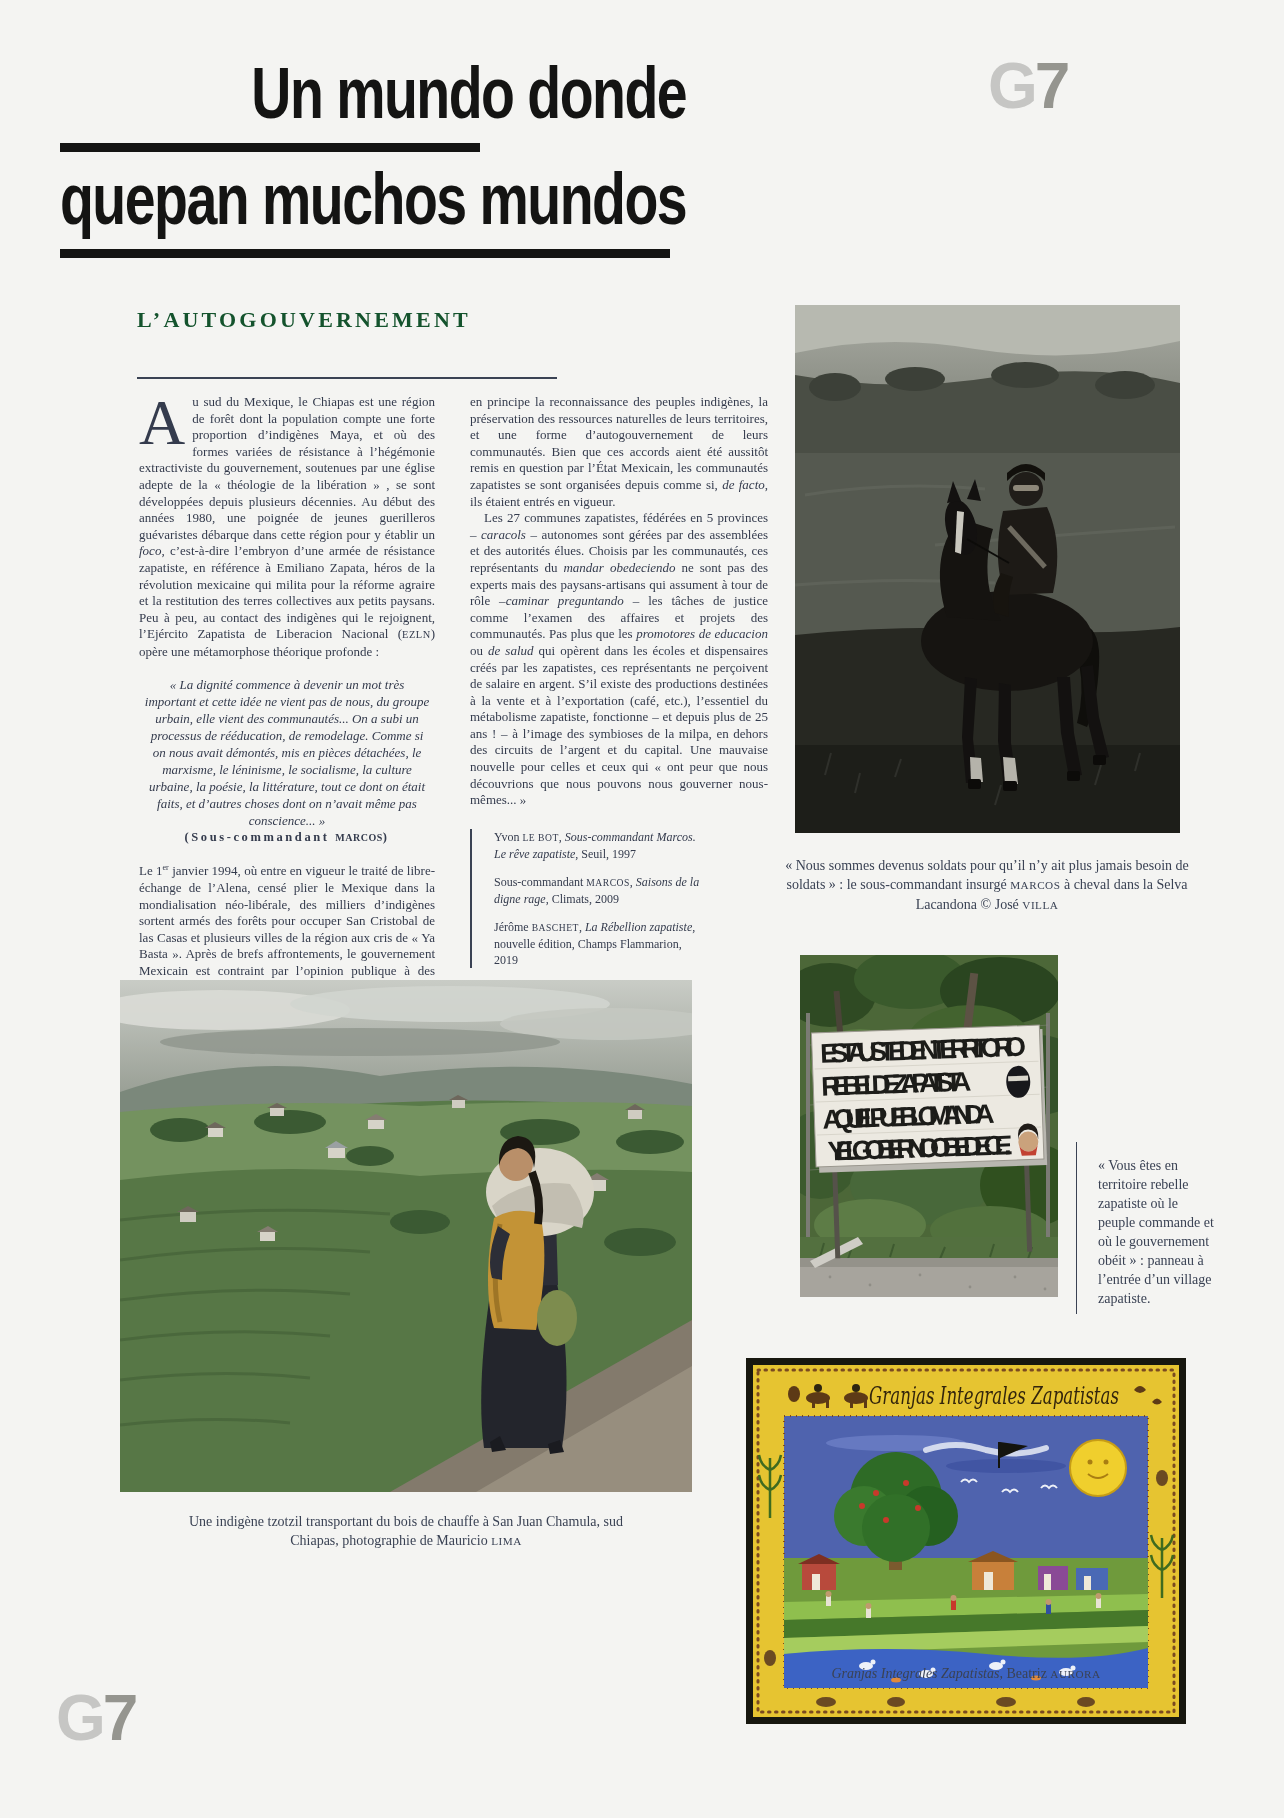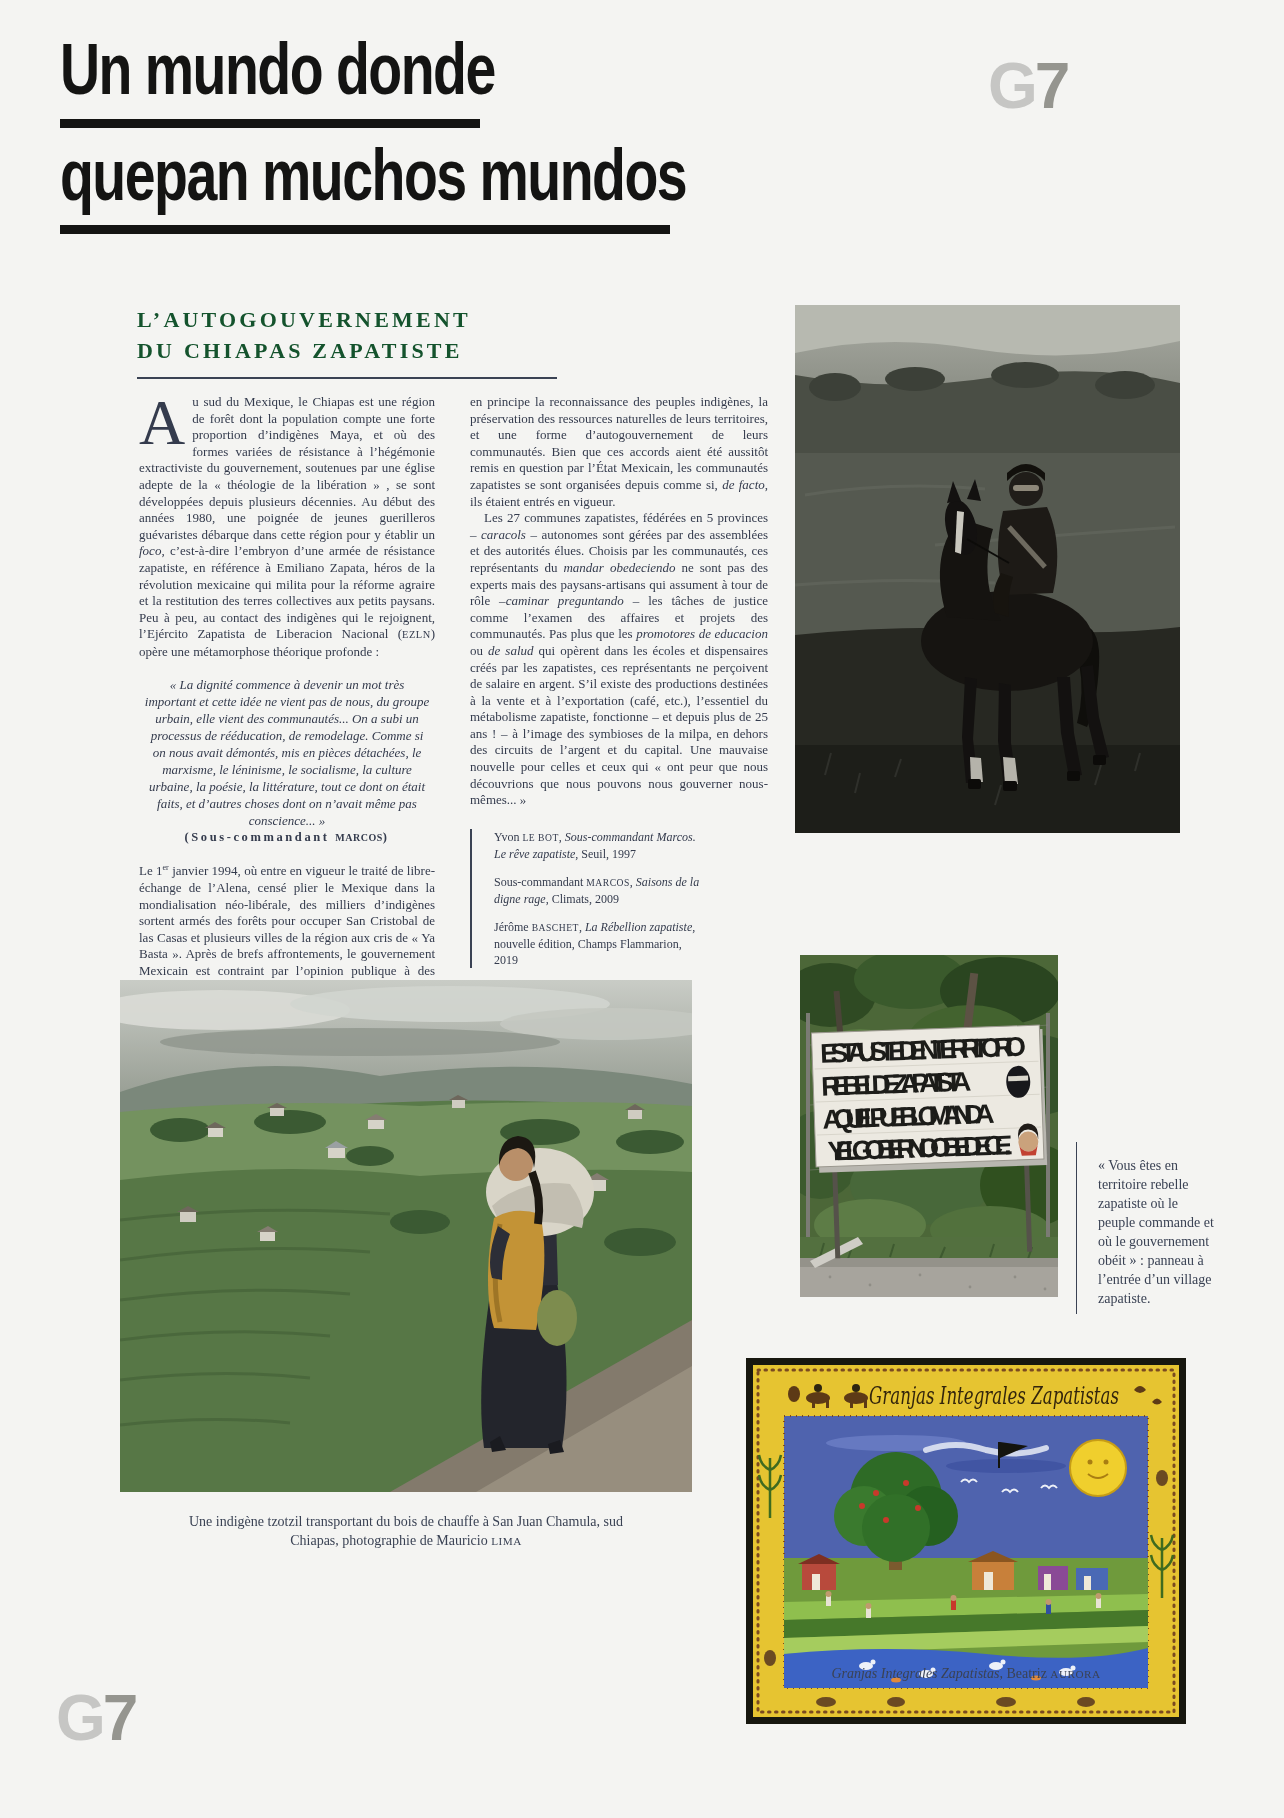--- a/index.html
+++ b/index.html
@@ -43,34 +43,33 @@
   .caption { font-size:14px; line-height:19px; color:#3a4254; }
   .center { text-align:center; }
 
   .photo { display:block; }
 </style>
 </head>
 <body>
 
 <div id="page">
 
-  <div class="abs" style="left:60px; top:32px;">
+  <div class="abs" style="left:60px; top:56px;text-align:right;">
     <div class="title-line">Un mundo donde</div>
     <div class="title-bar" style="width:420px; margin:14px 0 10px;"></div>
     <div class="title-line">quepan muchos mundos</div>
     <div class="title-bar" style="width:610px; margin:14px 0 0;"></div>
   </div>
 
   <div class="abs g7" style="left:988px; top:54px;">
     <span class="g">G</span><span class="s7">7</span>
   </div>
 
   <div id="section-heading" class="abs" style="left:137px; top:304px;">
     <div>L’AUTOGOUVERNEMENT</div>
-    <div>DU CHIAPAS ZAPATISTE</div>
   </div>
   <div class="abs rule" style="left:137px; top:377px; width:420px; height:2px;"></div>
 
   <div class="abs col" style="left:139px; top:394px; width:296px;">
     <p><span class="dropcap">A</span><span><span>u sud du Mexique, le Chiapas est une région de forêt dont la population compte une forte proportion d’indigènes Maya, et où des formes variées de résistance à l’hégémonie extractiviste du gouvernement, soutenues par une église adepte de la « théologie de la libération » , se sont développées depuis plusieurs décennies. Au début des années 1980, une poignée de jeunes guerilleros guévaristes débarque dans cette région pour y établir un </span><span class="i">foco</span><span>, c’est-à-dire l’embryon d’une armée de résistance zapatiste, en référence à Emiliano Zapata, héros de la révolution mexicaine qui milita pour la réforme agraire et la restitution des terres collectives aux petits paysans. Peu à peu, au contact des indigènes qui le rejoignent, l’Ejército Zapatista de Liberacion Nacional (</span><span class="sc">EZLN</span><span>) opère une métamorphose théorique profonde :</span></span></p>
     <div class="quote"><span>« La dignité commence à devenir un mot très important et cette idée ne vient pas de nous, du groupe urbain, elle vient des communautés... On a subi un processus de rééducation, de remodelage. Comme si on nous avait démontés, mis en pièces détachées, le marxisme, le léninisme, le socialisme, la culture urbaine, la poésie, la littérature, tout ce dont on était faits, et d’autres choses dont on n’avait même pas conscience... »</span></div>
     <div class="attrib"><span>(Sous-commandant </span><span class="sc">MARCOS</span><span>)</span></div>
     <p><span>Le 1</span><span class="sup">er</span><span> janvier 1994, où entre en vigueur le traité de libre-échange de l’Alena, censé plier le Mexique dans la mondialisation néo-libérale, des milliers d’indigènes sortent armés des forêts pour occuper San Cristobal de las Casas et plusieurs villes de la région aux cris de « Ya Basta ». Après de brefs affrontements, le gouvernement Mexicain est contraint par l’opinion publique à des pourparlers qui conduisent aux accords de San Andres en Février 1996, lesquels garantissent</span></p>
   </div>
 
@@ -141,20 +140,21 @@
       <path d="M208,206 C200,240 202,268 210,290 L258,288 C266,252 262,224 252,202 Z" fill="#1d1a16"></path>
       <path d="M206,268 q-12,20 -6,40 l14,4 q-2,-22 4,-40 Z" fill="#17140f"></path>
       <circle cx="231" cy="184" r="17" fill="#201d19"></circle>
       <rect x="218" y="180" width="26" height="6" rx="3" fill="#8d8779"></rect>
       <path d="M212,176 Q231,156 250,176 L250,168 Q231,150 212,168 Z" fill="#12100c"></path>
       <line x1="214" y1="222" x2="250" y2="262" stroke="#6e6a5f" stroke-width="5"></line>
       <line x1="214" y1="258" x2="172" y2="234" stroke="#0c0b09" stroke-width="2"></line>
     </svg>
   </div>
 
+  <div class="abs caption center" style="left:772px; top:856px; width:430px;"><span>« Nous sommes devenus soldats pour qu’il n’y ait plus jamais besoin de soldats » : le sous-commandant insurgé </span><span class="sc">MARCOS</span><span> à cheval dans la Selva Lacandona © José </span><span class="sc">VILLA</span></div>
 
   <div class="abs" style="left:800px; top:955px;">
     <svg class="photo" width="258" height="342" viewBox="0 0 258 342">
       <rect width="258" height="342" fill="#4c6738"></rect>
       <g>
         <ellipse cx="30" cy="40" rx="46" ry="32" fill="#2f4a23"></ellipse>
         <ellipse cx="110" cy="24" rx="56" ry="30" fill="#3a5a2c"></ellipse>
         <ellipse cx="200" cy="36" rx="60" ry="34" fill="#2a4520"></ellipse>
         <ellipse cx="60" cy="110" rx="50" ry="36" fill="#5a7a42"></ellipse>
         <ellipse cx="170" cy="90" rx="64" ry="40" fill="#43632f"></ellipse>

